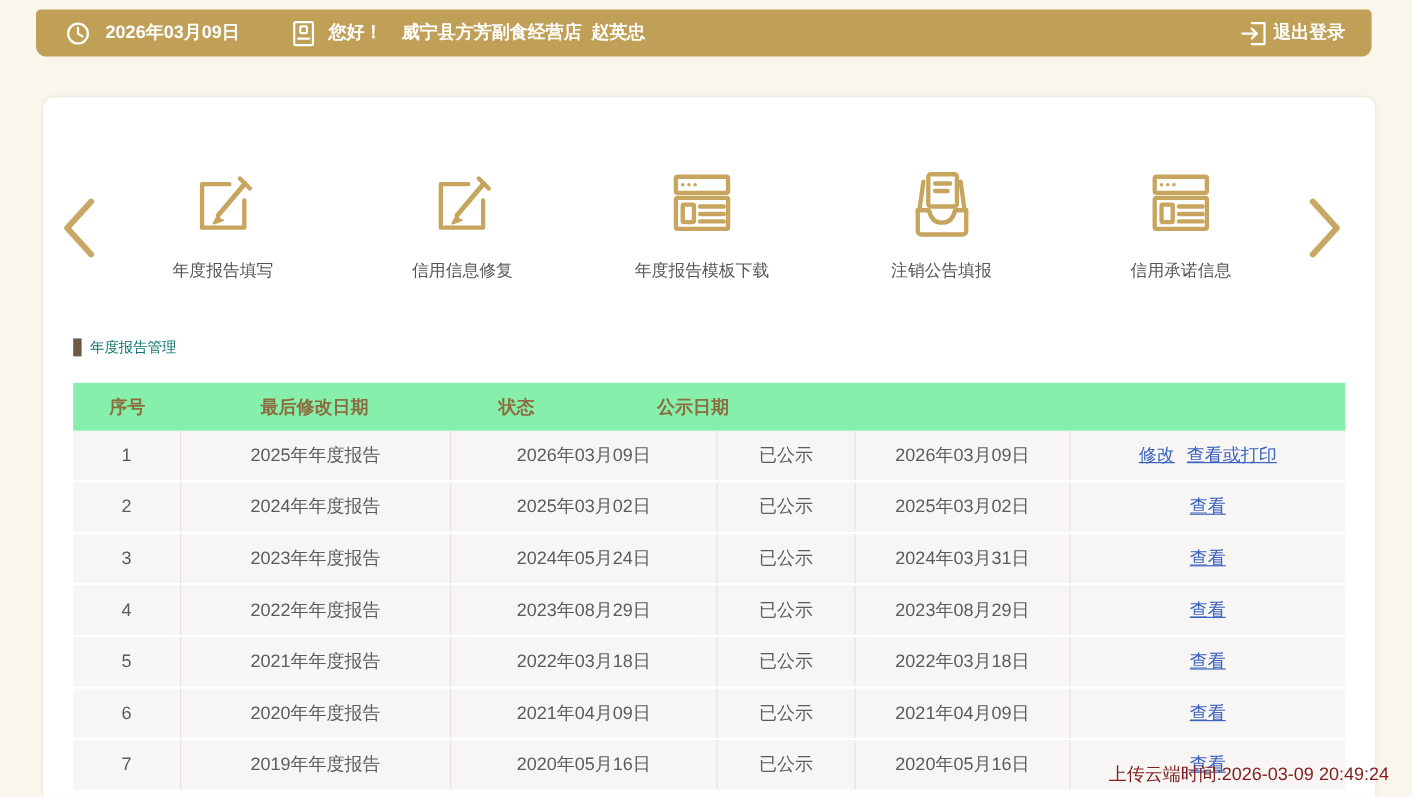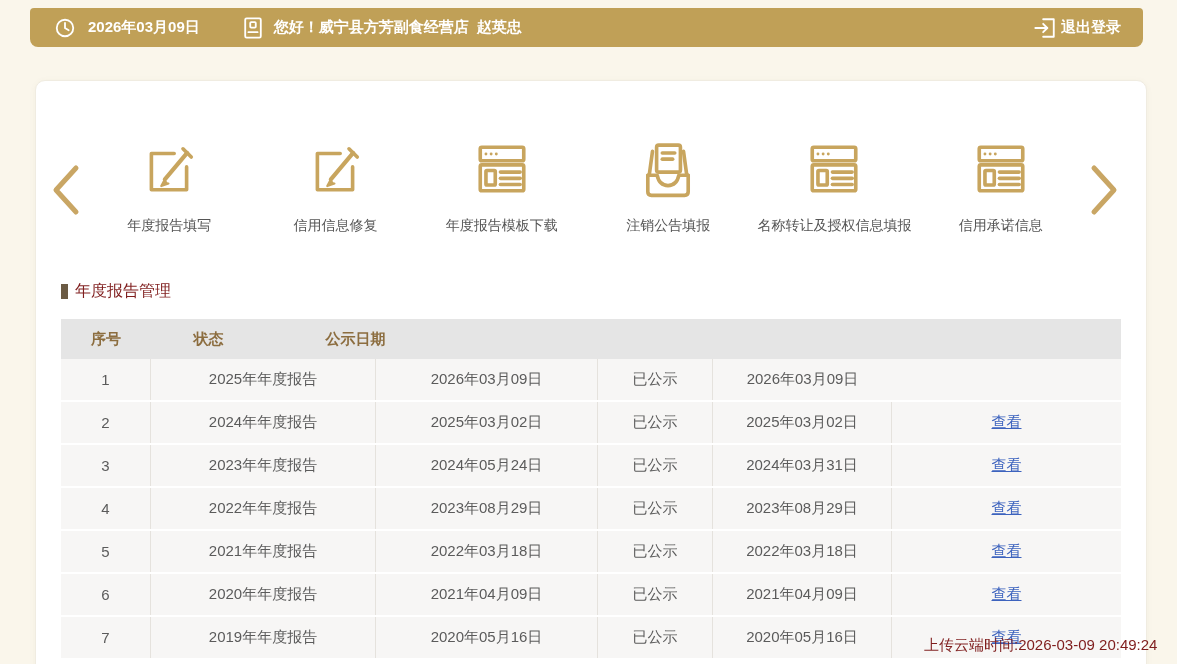--- a/index.html
+++ b/index.html
@@ -13,21 +13,21 @@
     position:absolute;left:30px;top:8px;width:1113px;height:39px;
     background:#C0A057;border-radius:4px 4px 8px 8px;
     display:flex;align-items:center;color:#ffffff;
     font-size:15px;font-weight:700;
   }
   .topbar .ic{flex:0 0 auto;display:block;}
   .tb-clock{margin-left:24px;}
   .tb-date{margin-left:12px;}
   .tb-badge{margin-left:42px;}
   .tb-hello{margin-left:10px;}
-  .tb-company{margin-left:0;}
+  .tb-company{margin-left:16px;}
   .tb-user{margin-left:8px;}
   .tb-spacer{flex:1;}
   .tb-logout{display:flex;align-items:center;cursor:pointer;margin-right:22px;}
   .tb-logout-label{margin-left:4px;}
   
   .card{
     position:absolute;left:35px;top:80px;width:1110px;height:620px;
     background:#ffffff;border:1px solid #f0ece1;border-radius:10px;
     box-shadow:0 1px 6px rgba(120,100,60,.05);
   }
@@ -44,30 +44,30 @@
     flex:1;display:flex;flex-direction:column;align-items:center;
     cursor:pointer;
   }
   .car-item .icon{height:60px;display:flex;align-items:center;justify-content:center;}
   .car-label{
     margin-top:18px;font-size:14px;color:#555555;white-space:nowrap;
   }
   
   .section-title{
     position:absolute;top:200px;left:25px;
-    font-size:16px;color:#7f1d1d;display:flex;align-items:center;
+    font-size:12px;color:#0f766e;display:flex;align-items:center;
   }
   .section-bullet{
     display:inline-block;width:7px;height:15px;background:#6B5B44;
     margin-right:7px;
   }
   
   .report-table{position:absolute;top:238px;left:25px;width:1060px;}
   .t-head{
-    display:flex;height:40px;background:#e5e5e5;
+    display:flex;height:40px;background:#86efac;
     color:#8C6D3F;font-weight:700;font-size:15px;align-items:center;
   }
   .t-row{
     display:flex;height:41px;background:#F7F6F5;align-items:center;
     border-bottom:2px solid #ffffff;
     font-size:15px;color:#5B5B5B;
   }
   .t-cell{
     display:flex;align-items:center;justify-content:center;
     height:100%;box-sizing:border-box;text-align:center;
@@ -178,79 +178,68 @@
           <path d="M22.5 18.5 H32.5"></path>
           <path d="M13 11 L10 33"></path>
           <path d="M43 11 L46 33"></path>
           <path d="M8.5 34 H17.5 Q19.5 44 28 44 Q36.5 44 38.5 34 H47.5"></path>
           <path d="M8.5 34 V50 Q8.5 53.5 12 53.5 H44 Q47.5 53.5 47.5 50 V34"></path>
         </svg>
       </span>
       <span class="car-label">注销公告填报</span>
     </div>
 
+
     <div class="car-item">
       <span class="icon">
         <svg width="58" height="58" viewBox="0 0 56 56" fill="none" stroke="#C8A55E" stroke-width="3.5" stroke-linejoin="round">
           <rect x="7" y="7" width="42" height="13" rx="1.5"></rect>
           <circle cx="12.5" cy="13.5" r="1.4" fill="#C8A55E" stroke="none"></circle>
           <circle cx="17.5" cy="13.5" r="1.4" fill="#C8A55E" stroke="none"></circle>
           <circle cx="22.5" cy="13.5" r="1.4" fill="#C8A55E" stroke="none"></circle>
           <rect x="7" y="24" width="42" height="25" rx="1.5"></rect>
           <rect x="12.5" y="29.5" width="9" height="14" rx="1"></rect>
           <path d="M26.5 31 H45.5" stroke-linecap="round"></path>
           <path d="M26.5 37 H45.5" stroke-linecap="round"></path>
           <path d="M26.5 43 H45.5" stroke-linecap="round"></path>
         </svg>
       </span>
-      <span class="car-label">名称转让及授权信息填报</span>
-    </div>
-
-    <div class="car-item">
-      <span class="icon">
-        <svg width="58" height="58" viewBox="0 0 56 56" fill="none" stroke="#C8A55E" stroke-width="3.5" stroke-linejoin="round">
-          <rect x="7" y="7" width="42" height="13" rx="1.5"></rect>
-          <circle cx="12.5" cy="13.5" r="1.4" fill="#C8A55E" stroke="none"></circle>
-          <circle cx="17.5" cy="13.5" r="1.4" fill="#C8A55E" stroke="none"></circle>
-          <circle cx="22.5" cy="13.5" r="1.4" fill="#C8A55E" stroke="none"></circle>
-          <rect x="7" y="24" width="42" height="25" rx="1.5"></rect>
-          <rect x="12.5" y="29.5" width="9" height="14" rx="1"></rect>
-          <path d="M26.5 31 H45.5" stroke-linecap="round"></path>
-          <path d="M26.5 37 H45.5" stroke-linecap="round"></path>
-          <path d="M26.5 43 H45.5" stroke-linecap="round"></path>
-        </svg>
-      </span>
       <span class="car-label">信用承诺信息</span>
     </div>
 
     <span class="car-arrow">
       <svg width="34" height="58" viewBox="0 0 34 58" fill="none" stroke="#C9A664" stroke-width="5" stroke-linecap="round" stroke-linejoin="round">
         <path d="M7 7 L27 29 L7 51"></path>
       </svg>
     </span>
   </div>
 
   <div class="section-title">
     <span class="section-bullet"></span>
     <span>年度报告管理</span>
   </div>
 
   <div class="report-table">
     <div class="t-head">
       <div class="t-cell c1">序号</div>
+      <div class="t-cell c3">最后修改日期</div>
       <div class="t-cell c4">状态</div>
       <div class="t-cell c5">公示日期</div>
     </div>
 
     <div class="t-row">
       <div class="t-cell c1">1</div>
       <div class="t-cell c2">2025年年度报告</div>
       <div class="t-cell c3">2026年03月09日</div>
       <div class="t-cell c4">已公示</div>
       <div class="t-cell c5">2026年03月09日</div>
+      <div class="t-cell c6">
+        <a class="t-link">修改</a>
+        <a class="t-link">查看或打印</a>
+      </div>
     </div>
 
     <div class="t-row">
       <div class="t-cell c1">2</div>
       <div class="t-cell c2">2024年年度报告</div>
       <div class="t-cell c3">2025年03月02日</div>
       <div class="t-cell c4">已公示</div>
       <div class="t-cell c5">2025年03月02日</div>
       <div class="t-cell c6">
         <a class="t-link">查看</a>

